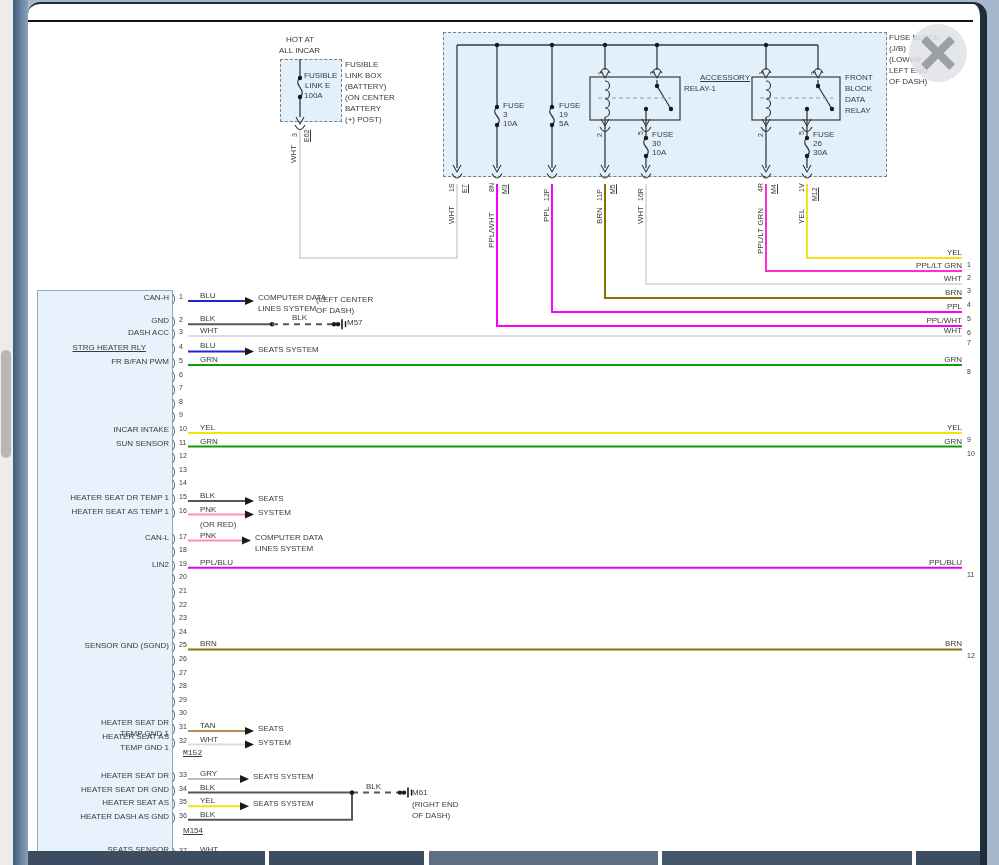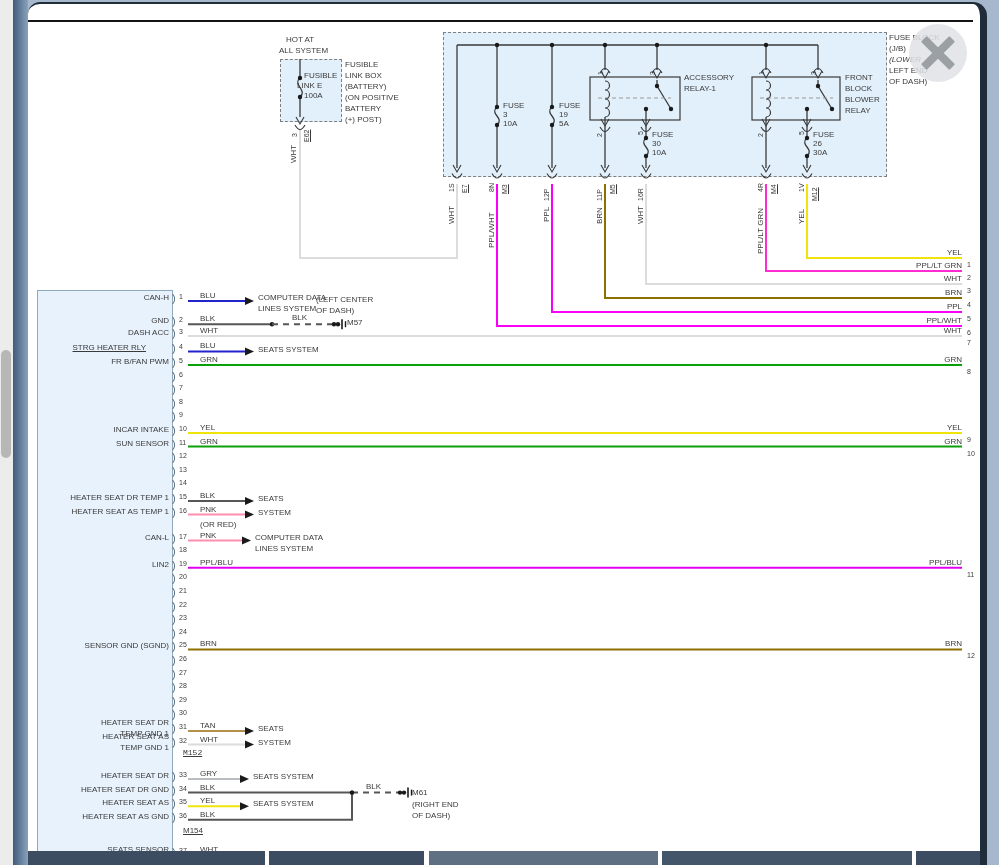--- a/index.html
+++ b/index.html
@@ -293,21 +293,21 @@
     <div class="lb" style="left: 366px; top: 781.6px;">BLK</div>
     <div class="lb" style="left: 412px; top: 799.6px;">(RIGHT END</div>
     <div class="lb" style="left: 412px; top: 810.6px;">OF DASH)</div>
     <div class="lb paren" style="left: 172px; top: 798.2px;">)</div>
     <div class="lb s7" style="left: 179px; top: 797.2px;">35</div>
     <div class="lb" style="right: 830px; top: 798.2px;">HEATER SEAT AS</div>
     <div class="lb" style="left: 200px; top: 796.2px;">YEL</div>
     <div class="lb" style="left: 253px; top: 799.2px;">SEATS SYSTEM</div>
     <div class="lb paren" style="left: 172px; top: 811.8px;">)</div>
     <div class="lb s7" style="left: 179px; top: 810.8px;">36</div>
-    <div class="lb" style="right: 830px; top: 811.8px;">HEATER SEAT AS GND</div>
+    <div class="lb" style="right: 830px; top: 811.8px;">HEATER DASH AS GND</div>
     <div class="lb" style="left: 200px; top: 809.8px;">BLK</div>
     <div class="lb paren" style="left: 172px; top: 847px;">)</div>
     <div class="lb s7" style="left: 179px; top: 846px;">37</div>
     <div class="lb" style="right: 830px; top: 845px;">SEATS SENSOR</div>
     <div class="lb" style="left: 200px; top: 845px;">WHT</div>
     <div class="lb u" style="left: 183px; top: 748px; font-family: Liberation Mono, monospace;">M152</div>
     <div class="lb u" style="left: 183px; top: 826px;">M154</div>
     <div class="lb" style="right: 37px; top: 248px;">YEL</div>
     <div class="lb s7" style="left: 967px; top: 260px;">1</div>
     <div class="lb" style="right: 37px; top: 261px;">PPL/LT GRN</div>
@@ -356,48 +356,48 @@
     <div class="lb" style="left: 503px; top: 119px;">10A</div>
     <div class="lb" style="left: 559px; top: 101px;">FUSE</div>
     <div class="lb" style="left: 559px; top: 110px;">19</div>
     <div class="lb" style="left: 559px; top: 119px;">5A</div>
     <div class="lb" style="left: 652px; top: 130px;">FUSE</div>
     <div class="lb" style="left: 652px; top: 139px;">30</div>
     <div class="lb" style="left: 652px; top: 148px;">10A</div>
     <div class="lb" style="left: 813px; top: 130px;">FUSE</div>
     <div class="lb" style="left: 813px; top: 139px;">26</div>
     <div class="lb" style="left: 813px; top: 148px;">30A</div>
-    <div class="lb" style="left: 684px; top: 73px;">ACCESSORY</div>
+    <div class="lb" style="left: 700px; top: 73px; text-decoration: underline;">ACCESSORY</div>
     <div class="lb" style="left: 684px; top: 84px;">RELAY-1</div>
     <div class="lb" style="left: 845px; top: 73px;">FRONT</div>
     <div class="lb" style="left: 845px; top: 84px;">BLOCK</div>
-    <div class="lb" style="left: 845px; top: 95px;">BLOWER</div>
+    <div class="lb" style="left: 845px; top: 95px;">DATA</div>
     <div class="lb" style="left: 845px; top: 106px;">RELAY</div>
     <div class="lb rot s7" style="left: 596px; top: 75px;">1</div>
     <div class="lb rot s7" style="left: 648px; top: 75px;">3</div>
     <div class="lb rot s7" style="left: 595px; top: 137px;">2</div>
     <div class="lb rot s7" style="left: 636px; top: 135px;">5</div>
     <div class="lb rot s7" style="left: 757px; top: 75px;">1</div>
     <div class="lb rot s7" style="left: 809px; top: 75px;">3</div>
     <div class="lb rot s7" style="left: 756px; top: 137px;">2</div>
     <div class="lb rot s7" style="left: 797px; top: 135px;">5</div>
     <div class="lb" style="left: 889px; top: 33px;">FUSE BLOCK</div>
     <div class="lb" style="left: 889px; top: 44px;">(J/B)</div>
-    <div class="lb" style="left: 889px; top: 55px; font-style: italic;">(LOWER</div>
+    <div class="lb" style="left: 889px; top: 55px;">(LOWER</div>
     <div class="lb" style="left: 889px; top: 66px;">LEFT END</div>
     <div class="lb" style="left: 889px; top: 77px;">OF DASH)</div>
     <div class="lb" style="left: 286px; top: 35px;">HOT AT</div>
-    <div class="lb" style="left: 279px; top: 46px;">ALL SYSTEM</div>
+    <div class="lb" style="left: 279px; top: 46px;">ALL INCAR</div>
     <div class="lb" style="left: 304px; top: 71px;">FUSIBLE</div>
-    <div class="lb" style="left: 297px; top: 81px;">LINK E</div>
+    <div class="lb" style="left: 305px; top: 81px;">LINK E</div>
     <div class="lb" style="left: 304px; top: 91px;">100A</div>
     <div class="lb" style="left: 345px; top: 60px;">FUSIBLE</div>
     <div class="lb" style="left: 345px; top: 71px;">LINK BOX</div>
     <div class="lb" style="left: 345px; top: 82px;">(BATTERY)</div>
-    <div class="lb" style="left: 345px; top: 93px;">(ON POSITIVE</div>
+    <div class="lb" style="left: 345px; top: 93px;">(ON CENTER</div>
     <div class="lb" style="left: 345px; top: 104px;">BATTERY</div>
     <div class="lb" style="left: 345px; top: 115px;">(+) POST)</div>
     <div class="lb rot s7" style="left: 290px; top: 137px;">3</div>
     <div class="lb rot u s7" style="left: 302px; top: 142px;">E62</div>
     <div class="lb rot" style="left: 289px; top: 163px;">WHT</div>
   </div>
 
 <div class="bar-seg" style="left:28px;width:237px;background:#3c4d62;"></div>
 <div class="bar-seg" style="left:269px;width:155px;background:#3c4d62;"></div>
 <div class="bar-seg" style="left:429px;width:229px;background:#5e7082;"></div>

